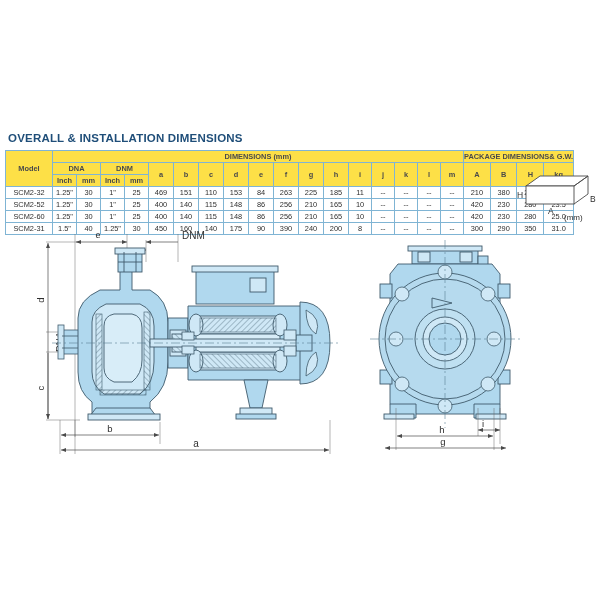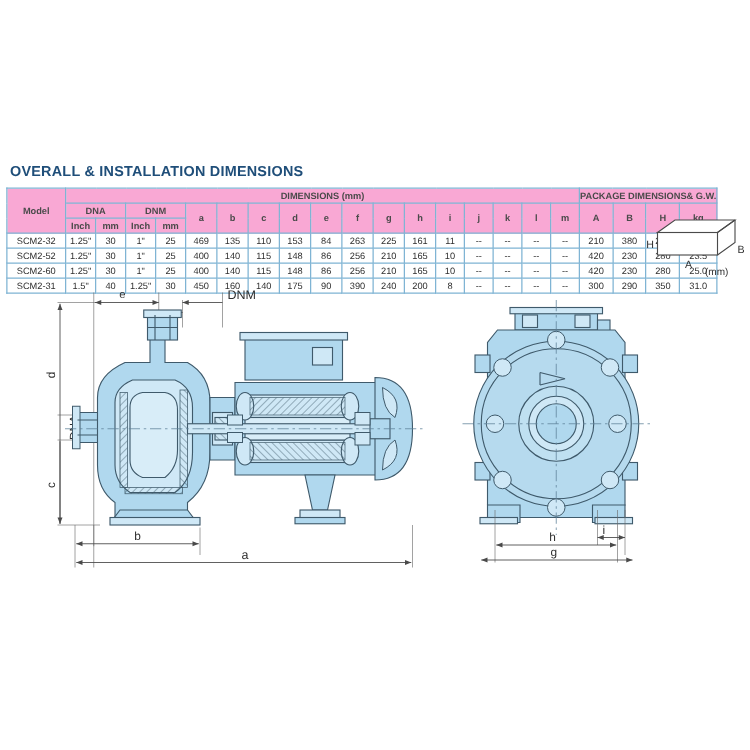--- a/index.html
+++ b/index.html
@@ -23,21 +23,21 @@
     border-collapse:collapse;
     font-size:7.4px;color:#3a3a3a;
     table-layout:fixed;
   }
   #dim-table th,#dim-table td{
     border:1px solid #7fb4d4;
     text-align:center;vertical-align:middle;
     padding:0;height:11px;line-height:11px;
     font-weight:normal;white-space:nowrap;
   }
-  #dim-table thead th{background:#f9a8d4;color:#4a4a4a;font-weight:bold;}
+  #dim-table thead th{background:#fde047;color:#4a4a4a;font-weight:bold;}
   #dim-table tbody td{background:#ffffff;color:#2e2e2e;}
   #dim-table tbody tr td:first-child{font-weight:normal;}
   .c-model{width:46px;}
   .c-u{width:23px;}
   .c-d{width:24px;}
   .c-dash{width:22px;}
   .c-p{width:24px;}
   .c-kg{width:27px;}
   .hdr-grp{height:11px;}
 
@@ -94,27 +94,27 @@
       </tr>
     </thead>
     <tbody id="table-body">
         <tr>
           <td class="c-model">SCM2-32</td>
           <td class="c-u">1.25"</td>
           <td class="c-u">30</td>
           <td class="c-u">1"</td>
           <td class="c-u">25</td>
           <td class="c-d">469</td>
-          <td class="c-d">135</td>
+          <td class="c-d">151</td>
           <td class="c-d">110</td>
           <td class="c-d">153</td>
           <td class="c-d">84</td>
           <td class="c-d">263</td>
           <td class="c-d">225</td>
-          <td class="c-d">161</td>
+          <td class="c-d">185</td>
           <td class="c-dash">11</td>
           <td class="c-dash">--</td>
           <td class="c-dash">--</td>
           <td class="c-dash">--</td>
           <td class="c-dash">--</td>
           <td class="c-p">210</td>
           <td class="c-p">380</td>
           <td class="c-p">240</td>
           <td class="c-kg">18.8</td>
         </tr>

